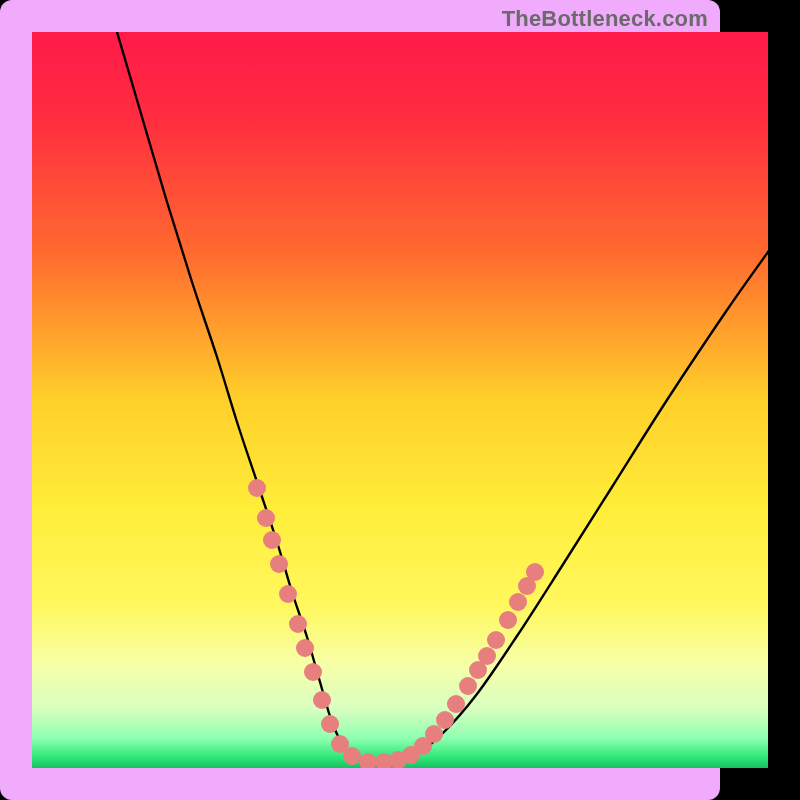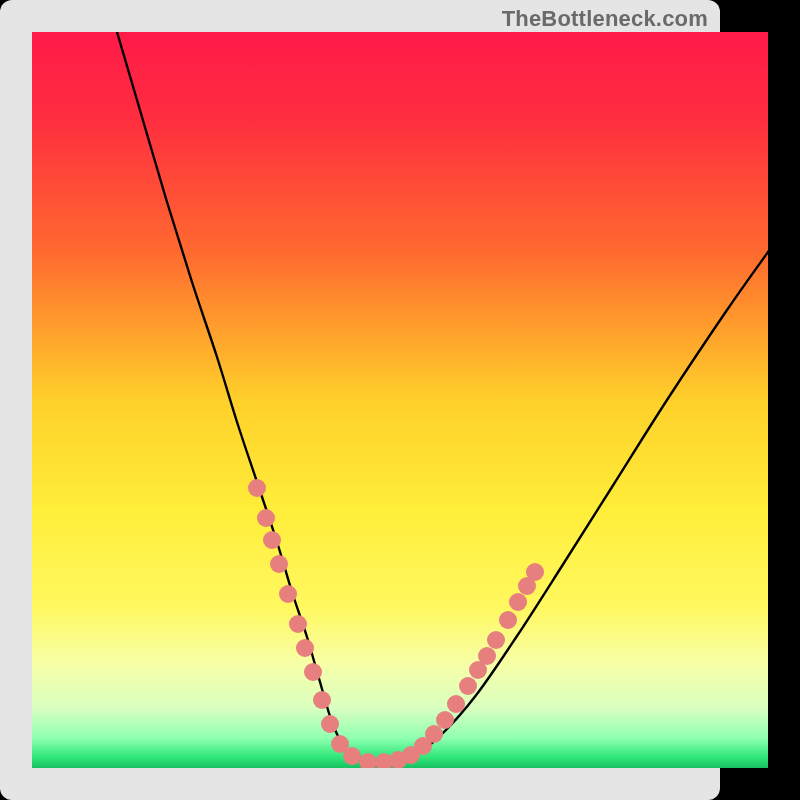--- a/index.html
+++ b/index.html
@@ -10,21 +10,21 @@
     background: #000;
     font-family: Arial, Helvetica, sans-serif;
     overflow: hidden;
   }
   .frame {
     position: absolute;
     left: 0;
     top: 0;
     width: 720px;
     height: 800px;
-    background: #e5e5e5;
+    background: #f0abfc;
     border-radius: 12px;
   }
   .plot {
     position: absolute;
     left: 32px;
     top: 32px;
     width: 736px;
     height: 736px;
     overflow: hidden;
   }

